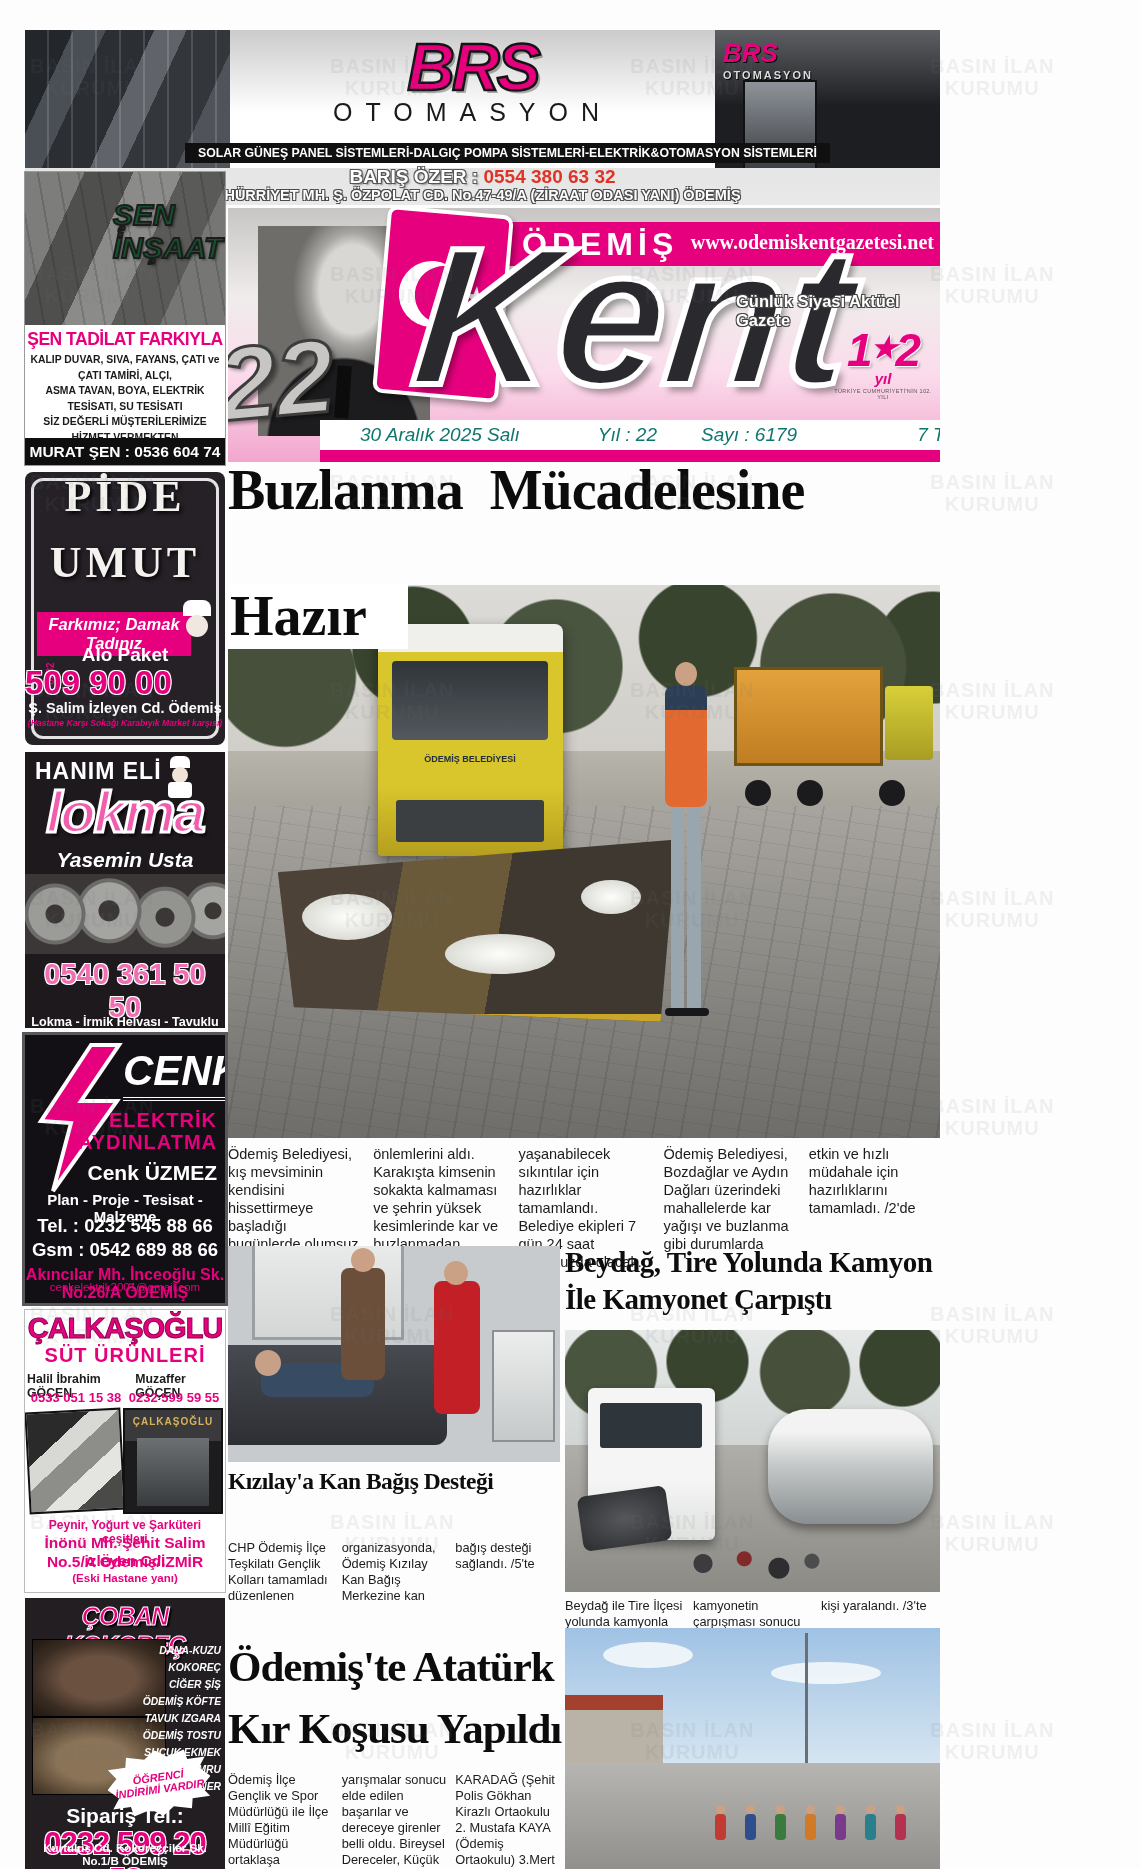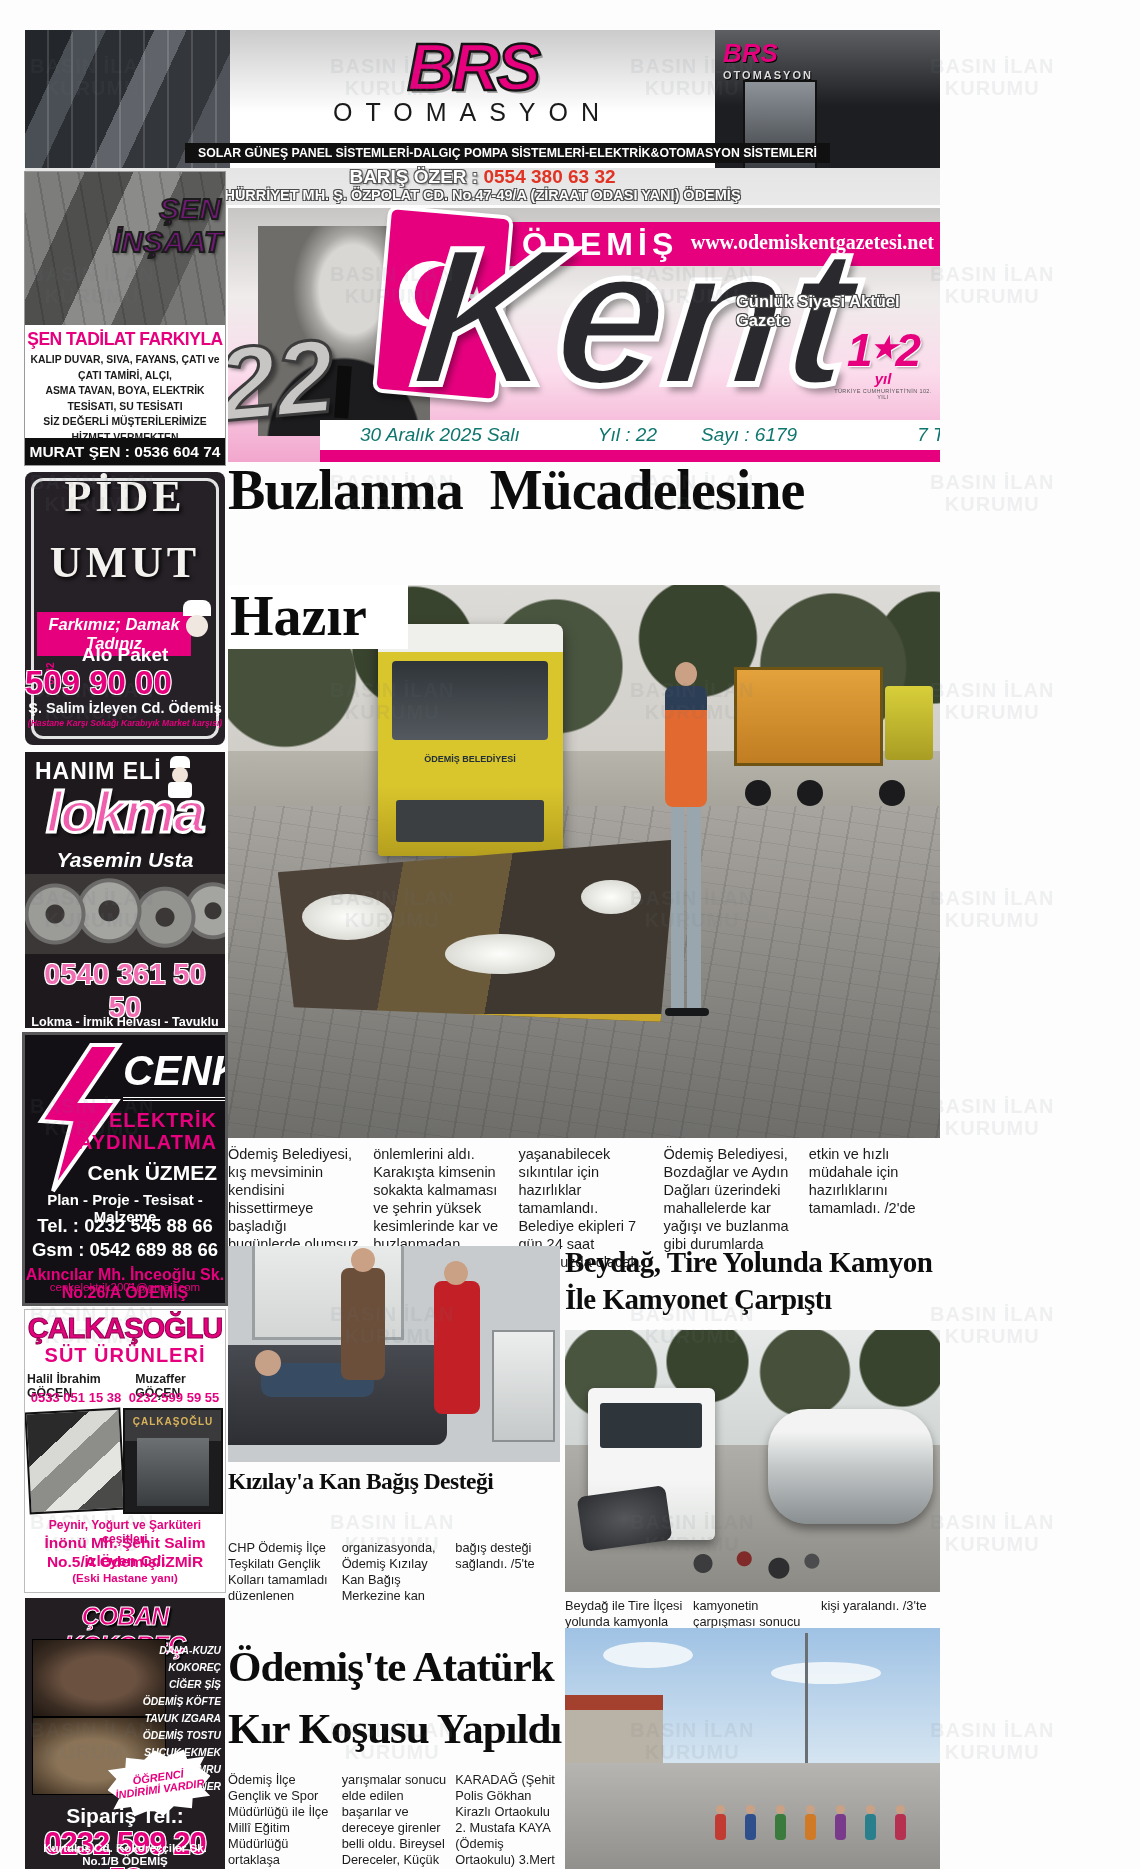--- a/index.html
+++ b/index.html
@@ -165,22 +165,22 @@
   .race-photo .road{position:absolute;left:0;bottom:0;right:0;height:44%;background:linear-gradient(#b7b5b1,#92908c);}
   .race-photo .run{position:absolute;bottom:12%;width:11px;height:26px;border-radius:4px;}
   .race-photo .run i{position:absolute;left:1px;top:-9px;width:9px;height:9px;border-radius:50%;background:#caa184;}
   
   .sb{left:25px;width:200px;overflow:hidden;}
   .ad-sen{top:172px;height:293px;background:#fff;outline:1px solid #9a9a9a;}
   .sen-photo{position:absolute;left:0;top:0;right:0;height:153px;
      background:linear-gradient(115deg,#7d7d7b 0 22%,#4f4f4d 22% 40%,#8b8b89 40% 58%,#5a5a58 58% 76%,#767674 76%);}
   .sen-photo:after{content:"";position:absolute;inset:0;opacity:.5;
      background:repeating-linear-gradient(80deg,transparent 0 18px,rgba(20,20,20,.35) 18px 20px);}
-  .sen-title{position:absolute;right:4px;top:20px;width:108px;text-align:right;font-weight:bold;font-style:italic;
-     font-size:30px;line-height:33px;color:#701a75;-webkit-text-stroke:2px #1c1c1c;text-shadow:2px 2px 3px rgba(0,0,0,.5);}
+  .sen-title{position:absolute;right:4px;top:26px;width:108px;text-align:left;font-weight:bold;font-style:italic;
+     font-size:30px;line-height:33px;color:#14532d;-webkit-text-stroke:2px #1c1c1c;text-shadow:2px 2px 3px rgba(0,0,0,.5);}
   .sen-slogan{position:absolute;left:0;right:0;top:157px;text-align:center;color:#e6007e;font-weight:bold;font-size:17.5px;letter-spacing:-.5px;}
   .sen-body{position:absolute;left:3px;right:3px;top:180px;text-align:center;font-size:10.4px;font-weight:bold;line-height:1.5;color:#1a1a1a;}
   .sen-phone{position:absolute;left:0;right:0;bottom:0;height:27px;background:#0f0f0f;color:#fff;
      font-weight:bold;font-size:15.5px;line-height:27px;text-align:center;}
   .ad-umut{top:472px;height:273px;background:#262127;border-radius:8px;}
   .umut-frame{position:absolute;inset:6px;border:3px solid #e3e3e3;border-radius:12px;}
   .umut-n{text-align:center;font-weight:bold;color:#f4f2ee;letter-spacing:4px;font-size:44px;line-height:50px;
      font-family:"Liberation Serif",serif;text-shadow:2px 2px 4px #000;}
   .umut-n1{margin-top:16px;} 
   .umut-slogan{position:absolute;left:12px;right:34px;top:140px;background:#e6007e;color:#fff;font-style:italic;

